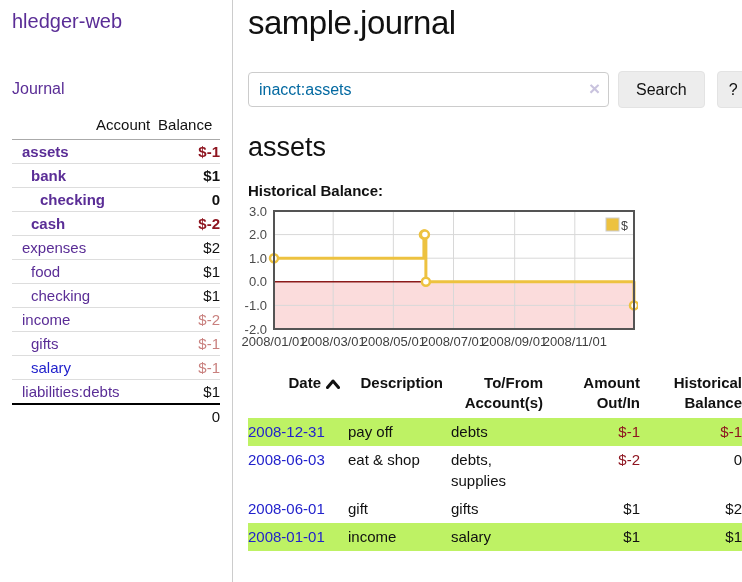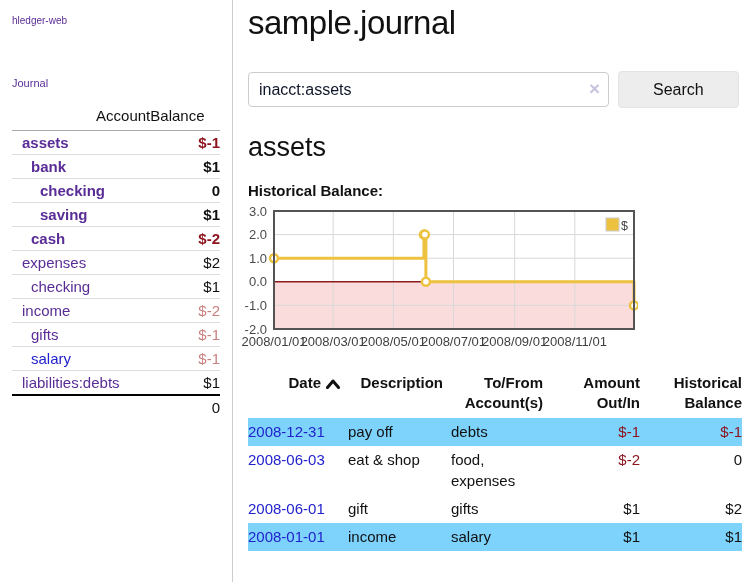--- a/index.html
+++ b/index.html
@@ -6,70 +6,70 @@
   html,body { background:#fff; }
   body {
     font-family: "Liberation Sans", "DejaVu Sans", sans-serif;
     color:#111; width:742px; height:582px; overflow:hidden;
     display:flex;
   }
   a { text-decoration:none; cursor:pointer; }
 
   
   .sidebar { width:233px; flex:0 0 233px; border-right:1px solid #ccc; padding:10px 12px 0 12px; }
-  .app-title { color:#5a2d96; font-size:10px; margin-bottom:47px; display:inline-block; }
-  .journal-link { color:#5a2d96; font-size:11px; margin-bottom:14px; display:inline-block; }
+  .app-title { color:#5a2d96; font-size:20px; margin-bottom:47px; display:inline-block; }
+  .journal-link { color:#5a2d96; font-size:16px; margin-bottom:14px; display:inline-block; }
   table.accounts { width:100%; border-collapse:collapse; font-size:15px; }
   table.accounts th { font-weight:400; text-align:right; padding:4px 0 6px 0; border-bottom:1px solid #aaa; }
-  table.accounts th.bal-h { text-align:left; }
+  table.accounts th.bal-h { text-align:center; }
   table.accounts td { padding:3px 0; border-top:1px solid #ddd; }
   table.accounts tr:first-child td { border-top:none; }
   table.accounts td.bal { text-align:right; }
   .acct { color:#5a2d96; }
   .acct.blue { color:#2222cc; }
   .b { font-weight:700; }
   .neg { color:#8e1520; }
   .mneg { color:#c9807e; }
   .d1 { padding-left:10px !important; }
   .d2 { padding-left:19px !important; }
   .d3 { padding-left:28px !important; }
   tr.total td { border-top:2px solid #000; font-size:15px; }
 
   
   main { flex:1; padding:4px 2px 0 15px; }
   h1.page-title { font-size:33px; font-weight:400; letter-spacing:-0.5px; margin-bottom:29px; }
   .search-row { display:flex; align-items:center; gap:9px; margin-bottom:24px; }
   .search-box { position:relative; width:361px; }
   .search-box input {
     width:100%; height:35px; border:1px solid #ccc; border-radius:4px;
-    font-family:inherit; font-size:16px; color:#0f172a; padding:0 28px 0 10px; outline:none;
+    font-family:inherit; font-size:16px; color:#0369a1; padding:0 28px 0 10px; outline:none;
   }
   .clear-x {
     position:absolute; right:9px; top:7px; color:#c9c3de; font-size:19px; font-weight:700;
     line-height:19px; cursor:pointer;
   }
   .btn {
     height:37px; background:#ededed; border:1px solid #e3e3e3; border-radius:4px;
-    font-family:inherit; font-size:16px; color:#111; padding:0 34px; cursor:pointer;
+    font-family:inherit; font-size:16px; color:#111; padding:0 17px; cursor:pointer;
   }
   .btn.help { width:33px; padding:0; margin-left:3px; }
   h2.acct-heading { font-size:27px; font-weight:400; margin-bottom:19px; }
   .chart-label { font-size:15px; font-weight:700; margin-bottom:8px; }
   .chart-wrap { margin-left:-8px; }
 
   
   table.register { border-collapse:collapse; table-layout:fixed; width:494px; margin-top:10px; font-size:15px; }
   table.register col.c-date{width:100px} table.register col.c-desc{width:103px}
   table.register col.c-acct{width:100px} table.register col.c-amt{width:89px}
   table.register col.c-bal{width:102px}
   table.register th { text-align:right; vertical-align:top; padding:2px 8px 6px 0; line-height:1.3; }
   table.register th.r, table.register td.r { text-align:right; padding-right:0; }
   table.register td { vertical-align:top; padding:4px 8px 4px 0; line-height:1.35; }
   table.register td.r { padding-right:0; }
-  tr.g td { background:#7dd3fc;margin-top:24px; }
+  tr.g td { background:#bef264;margin-top:24px; }
   a.date { color:#2222cc; }
   .sort-ic { margin-left:5px; position:relative; top:1px; }
 </style>
 </head>
 <body>
 
 <aside class="sidebar">
   <a class="app-title">hledger-web</a><br>
   <a class="journal-link">Journal</a>
   <table class="accounts">
@@ -86,30 +86,30 @@
       </tr>
       <tr>
         <td class="d2"><a class="acct b">bank</a></td>
         <td class="bal b">$1</td>
       </tr>
       <tr>
         <td class="d3"><a class="acct b">checking</a></td>
         <td class="bal b">0</td>
       </tr>
       <tr>
-        <td class="d3"><a class="acct b">saving</a></td>
-        <td class="bal b">$1</td>
-      </tr>
-      <tr>
         <td class="d2"><a class="acct b">cash</a></td>
         <td class="bal b neg">$-2</td>
       </tr>
       <tr>
         <td class="d1"><a class="acct">expenses</a></td>
         <td class="bal">$2</td>
+      </tr>
+      <tr>
+        <td class="d2"><a class="acct">food</a></td>
+        <td class="bal">$1</td>
       </tr>
       <tr>
         <td class="d2"><a class="acct">checking</a></td>
         <td class="bal">$1</td>
       </tr>
       <tr>
         <td class="d1"><a class="acct">income</a></td>
         <td class="bal mneg">$-2</td>
       </tr>
       <tr>
@@ -207,21 +207,21 @@
       <tr class="g">
         <td><a class="date">2008-12-31</a></td>
         <td>pay off</td>
         <td>debts</td>
         <td class="r neg">$-1</td>
         <td class="r neg">$-1</td>
       </tr>
       <tr>
         <td><a class="date">2008-06-03</a></td>
         <td>eat &amp; shop</td>
-        <td>food, expenses</td>
+        <td>debts, supplies</td>
         <td class="r neg">$-2</td>
         <td class="r">0</td>
       </tr>
       <tr>
         <td><a class="date">2008-06-01</a></td>
         <td>gift</td>
         <td>gifts</td>
         <td class="r">$1</td>
         <td class="r">$2</td>
       </tr>

